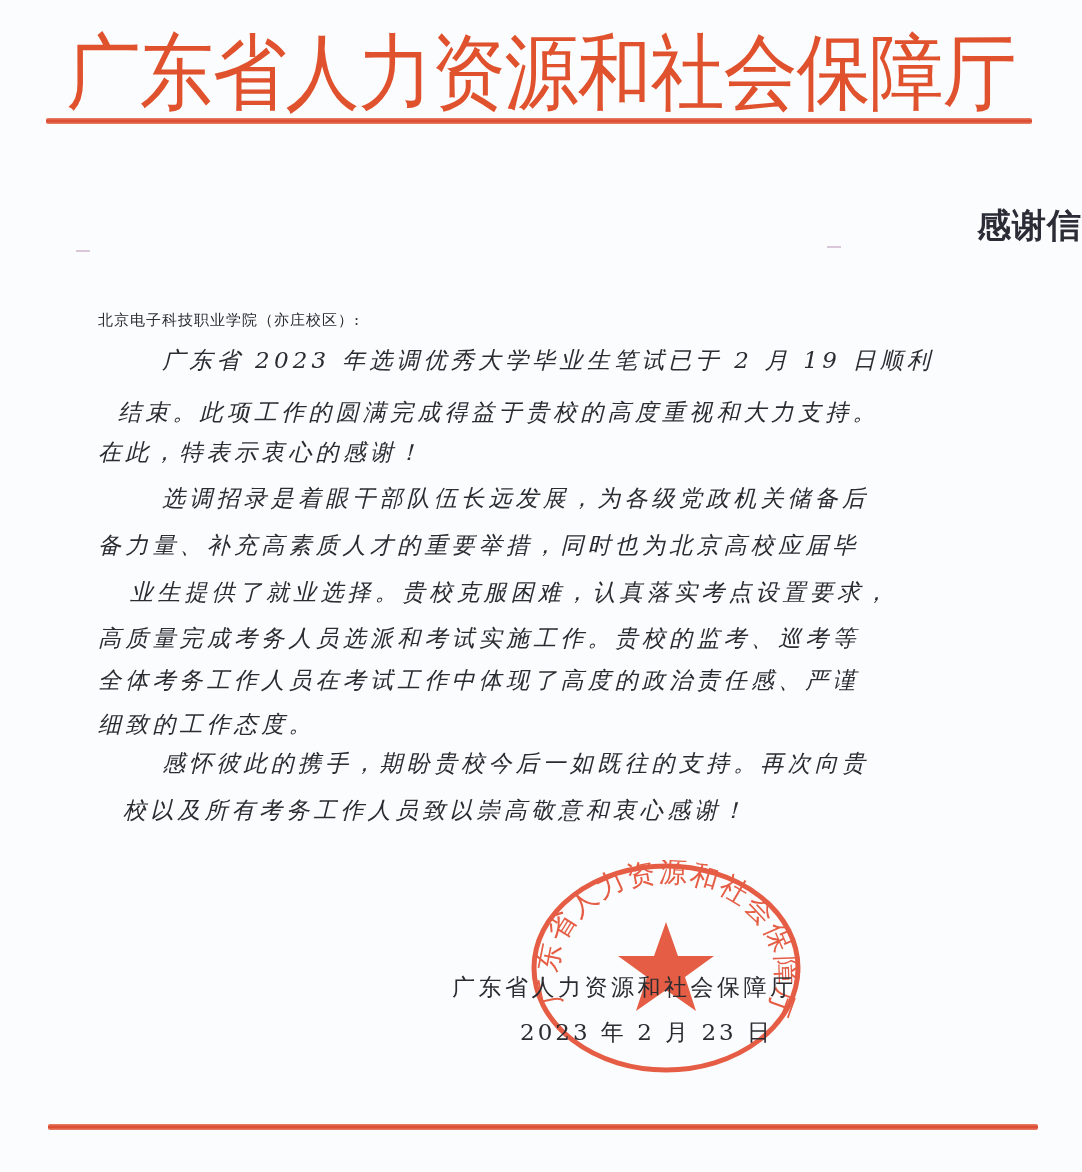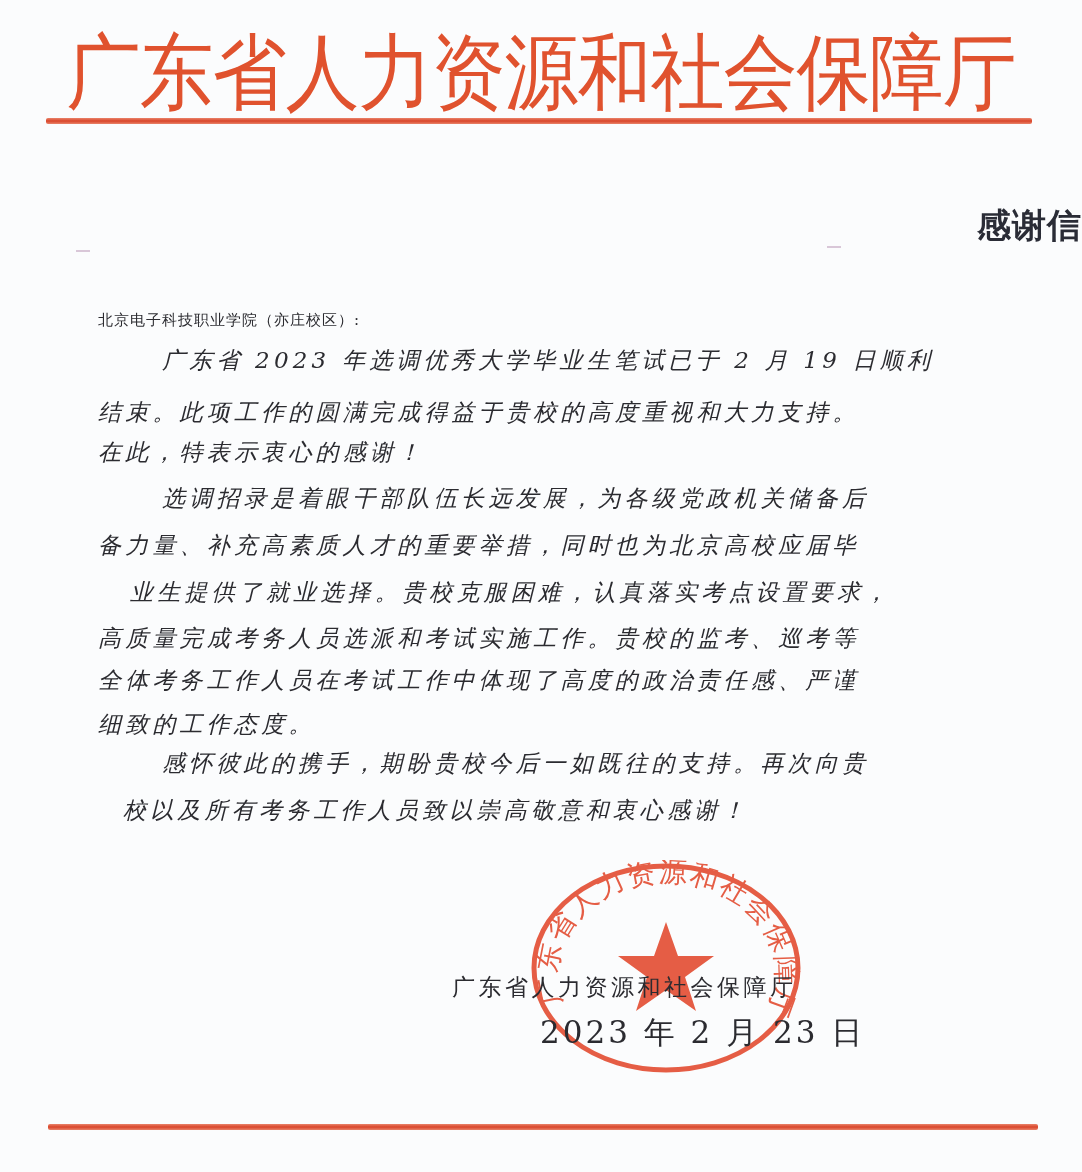--- a/index.html
+++ b/index.html
@@ -50,22 +50,22 @@
     white-space: nowrap;
     font-style: italic;
   }
   .indent { padding-left: 64px; }
   .signature {
     position: absolute; left: 452px; top: 967px;
     font-size: 23px; line-height: 40px; letter-spacing: 3.5px;
     z-index: 3;
   }
   .date {
-    position: absolute; left: 540px; top: 1012px;
-    font-size: 31px; line-height: 40px; letter-spacing: 3px;
+    position: absolute; left: 520px; top: 1012px;
+    font-size: 23px; line-height: 40px; letter-spacing: 3px;
     z-index: 3;
   }
   .seal {
     position: absolute; left: 526px; top: 860px; width: 280px; height: 215px;
     z-index: 2; opacity: 0.88;
   }
 </style>
 </head>
 <body>
 
@@ -77,21 +77,21 @@
 <div class="speck" style="left:76px;top:250px;"></div>
 <div class="speck" style="left:827px;top:246px;"></div>
 
 <div class="title">感谢信</div>
 
 <div class="salutation">北京电子科技职业学院（亦庄校区）:</div>
 
 <div>
 
   <div class="body-line indent" style="top:340px;">广东省 2023 年选调优秀大学毕业生笔试已于 2 月 19 日顺利</div>
-  <div class="body-line" style="top:392px;">结束。此项工作的圆满完成得益于贵校的高度重视和大力支持。</div>
+  <div class="body-line" style="top:392px;margin-left:20px;">结束。此项工作的圆满完成得益于贵校的高度重视和大力支持。</div>
   <div class="body-line" style="top:432px;">在此，特表示衷心的感谢！</div>
 
   <div class="body-line indent" style="top:478px;">选调招录是着眼干部队伍长远发展，为各级党政机关储备后</div>
   <div class="body-line" style="top:525px;">备力量、补充高素质人才的重要举措，同时也为北京高校应届毕</div>
   <div class="body-line" style="top:572px;margin-left:32px;">业生提供了就业选择。贵校克服困难，认真落实考点设置要求，</div>
   <div class="body-line" style="top:618px;">高质量完成考务人员选派和考试实施工作。贵校的监考、巡考等</div>
   <div class="body-line" style="top:660px;">全体考务工作人员在考试工作中体现了高度的政治责任感、严谨</div>
   <div class="body-line" style="top:704px;">细致的工作态度。</div>
 
   <div class="body-line indent" style="top:743px;">感怀彼此的携手，期盼贵校今后一如既往的支持。再次向贵</div>

